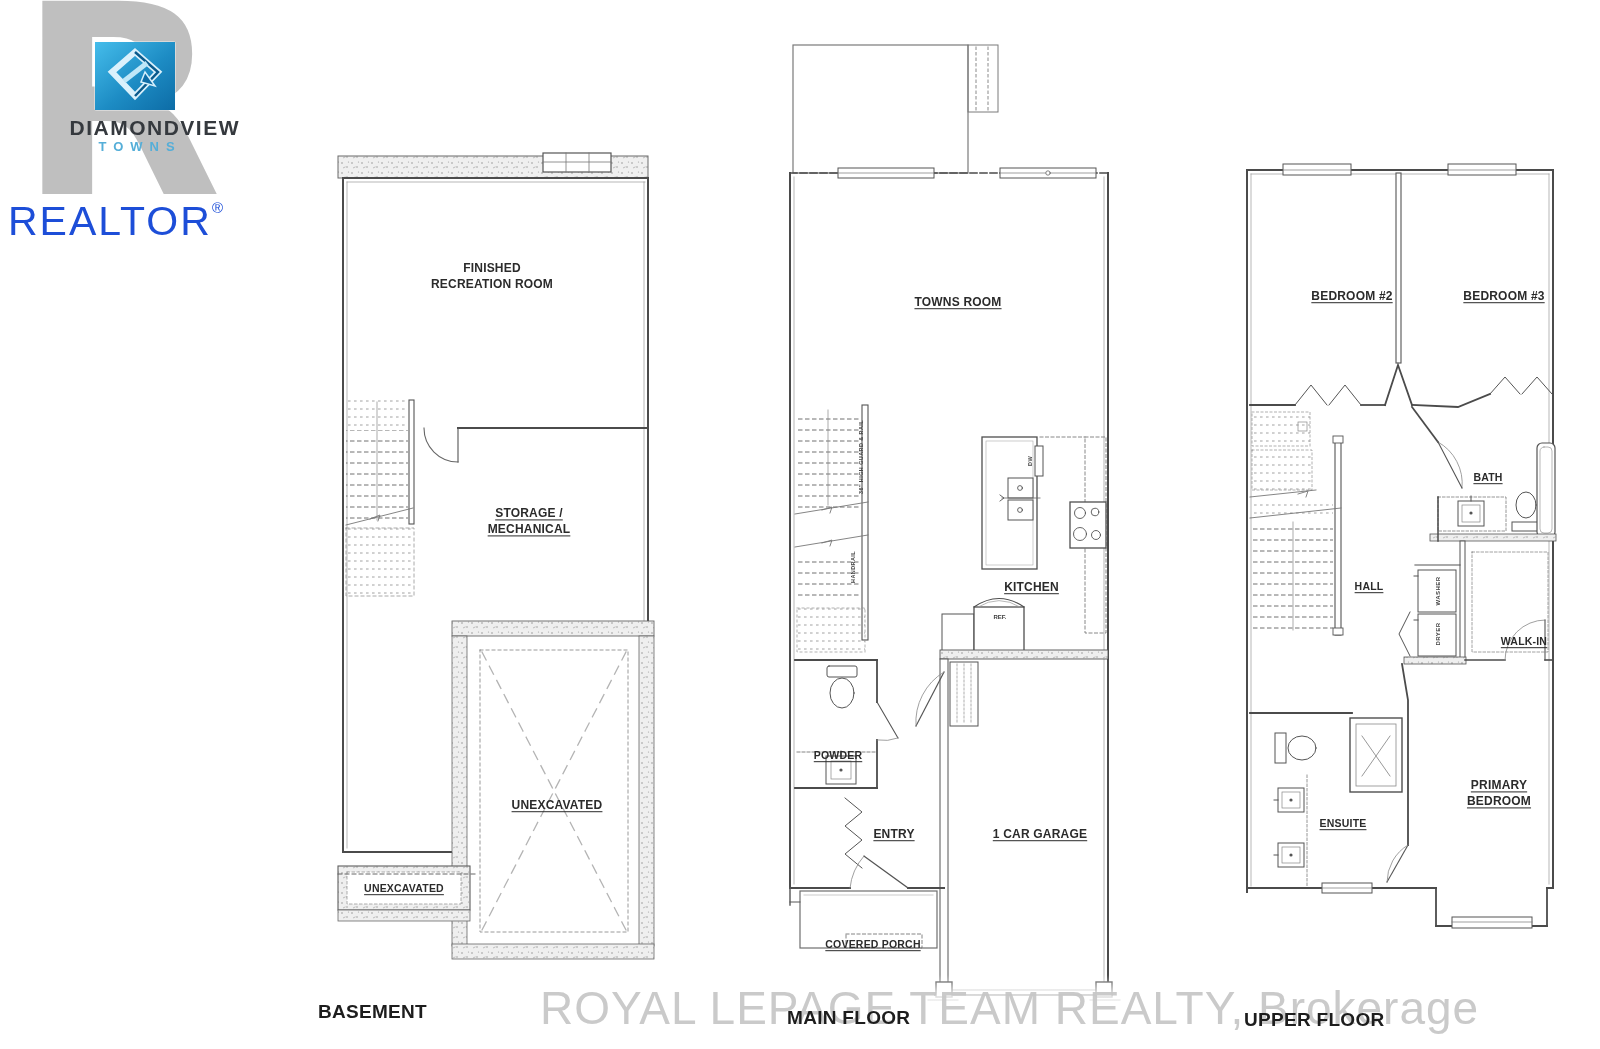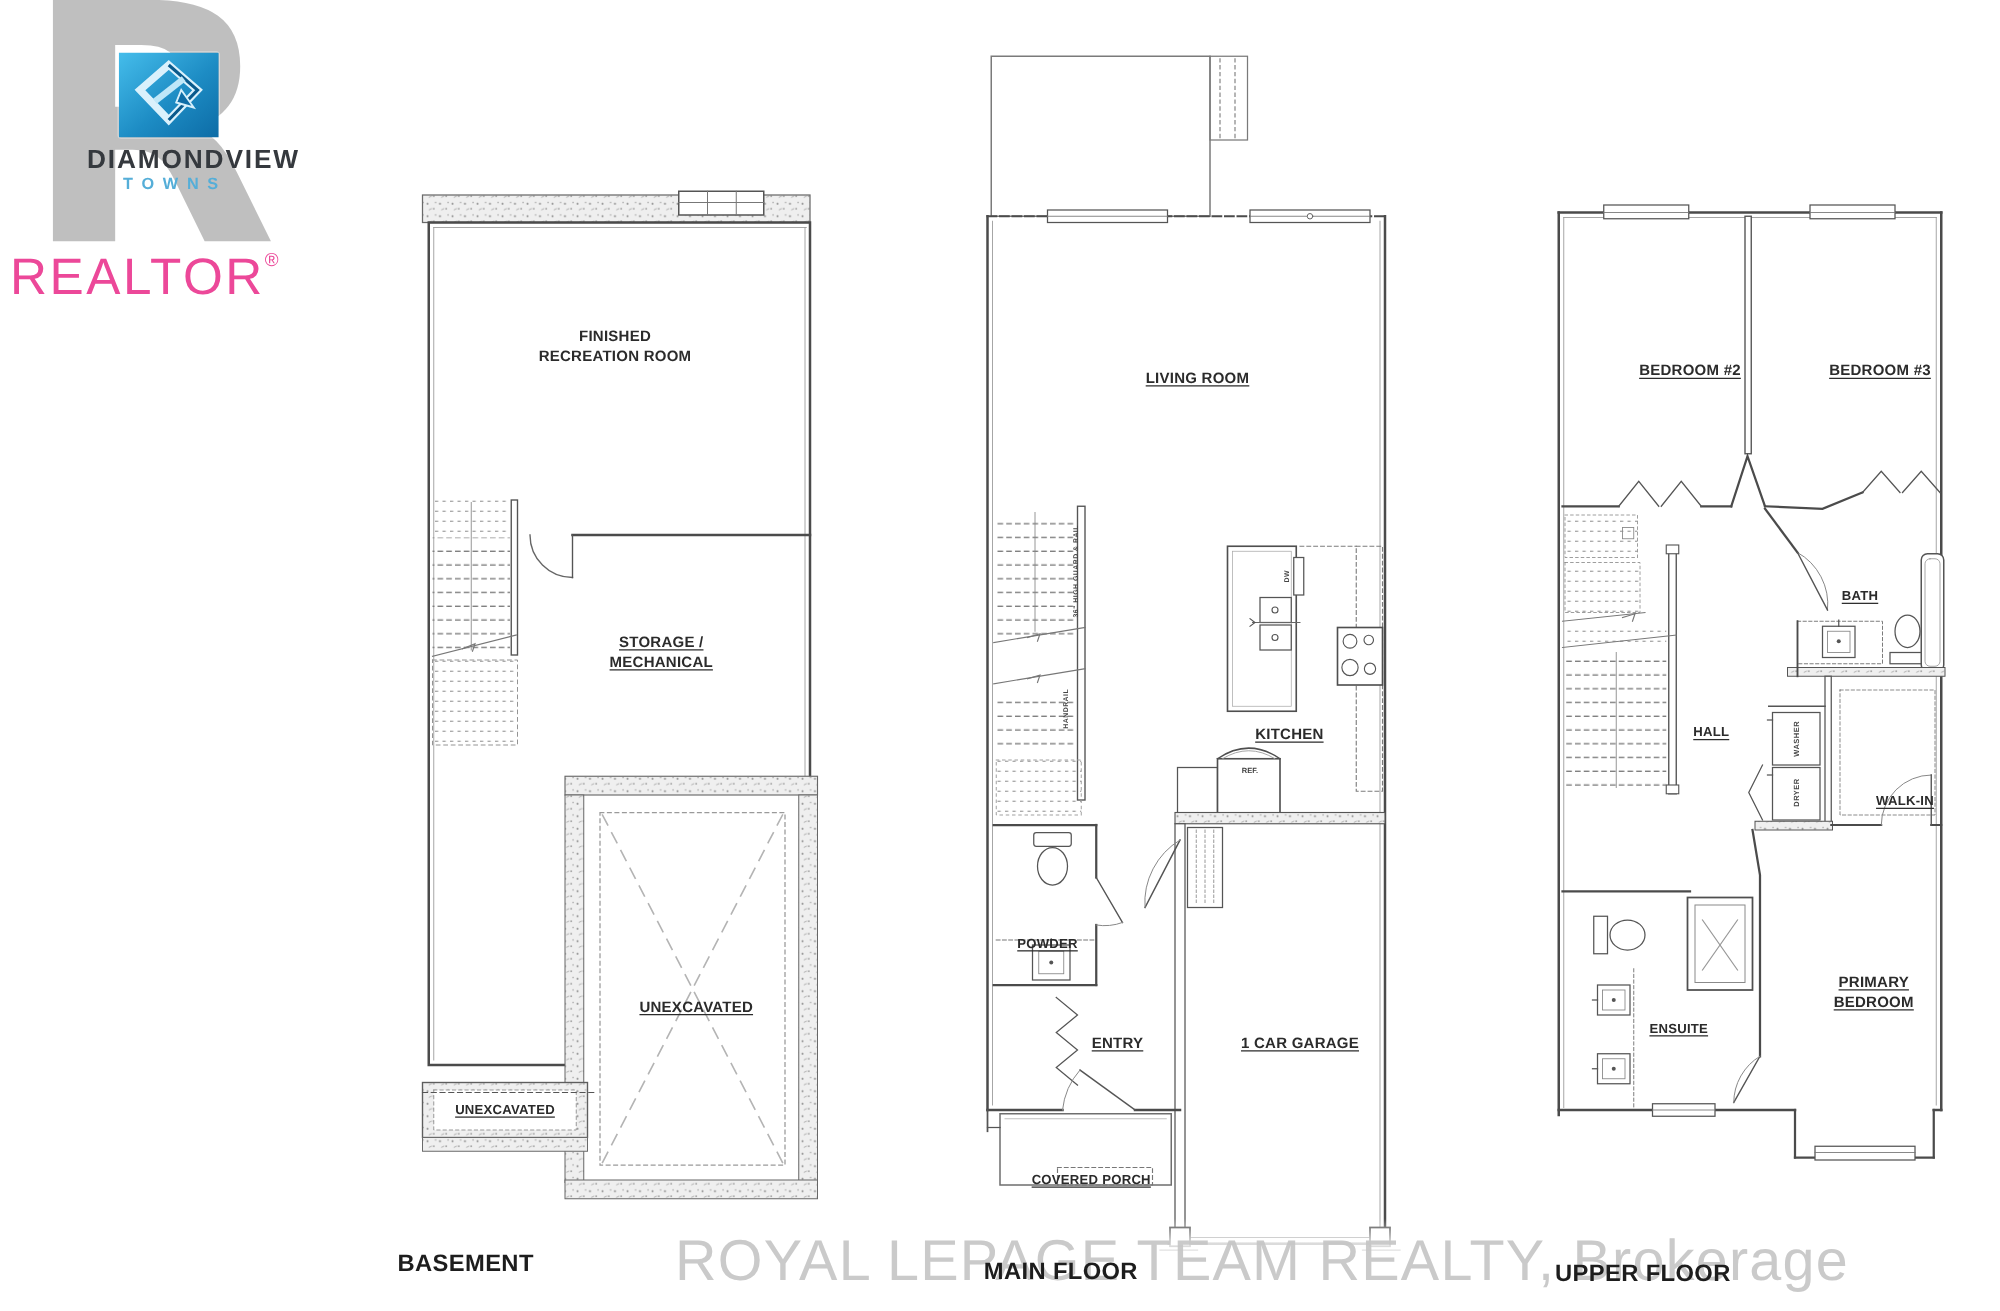--- a/index.html
+++ b/index.html
@@ -7,21 +7,21 @@
           font-family:"Liberation Sans", sans-serif;}
   
   .r-mark{position:absolute;left:18px;top:-52px;font-family:"DejaVu Sans",sans-serif;
           font-weight:bold;font-size:265px;color:#b9b9b9;opacity:.9;letter-spacing:0;}
   .logo-square{position:absolute;left:95px;top:42px;width:80px;height:68px;border-radius:2px;
                box-shadow:0 0 0 1px rgba(255,255,255,.4);}
   .brand-name{position:absolute;left:40px;top:116px;width:200px;text-align:right;
               font-weight:bold;font-size:21px;color:#35393e;letter-spacing:1.5px;}
   .brand-sub{position:absolute;left:40px;top:139px;width:200px;text-align:center;
              font-weight:bold;font-size:13px;color:#55aed8;letter-spacing:7px;}
-  .realtor-txt{position:absolute;left:8px;top:198px;font-size:41px;color:#ec4899;
+  .realtor-txt{position:absolute;left:8px;top:198px;font-size:41px;color:#1d4ed8;
                letter-spacing:2px;font-weight:400;}
   .realtor-txt .reg{font-size:15px;vertical-align:22px;}
   
   .rlabel{position:absolute;transform:translate(-50%,-50%);font-size:12px;font-weight:600;
           color:#2b2b2b;text-align:center;white-space:pre-line;line-height:1.3;letter-spacing:.2px;}
   .u{text-decoration:underline;text-underline-offset:2px;}
   .small{font-size:10.5px;}
   .tinylbl{position:absolute;transform:translate(-50%,-50%);font-size:6px;font-weight:600;color:#3d3d3d;}
   .vlabel{position:absolute;writing-mode:vertical-rl;transform:translate(-50%,-50%) rotate(180deg);
           font-size:6px;font-weight:600;color:#454545;letter-spacing:.4px;white-space:nowrap;}
@@ -371,21 +371,21 @@
     <span class="wm-text">ROYAL LEPAGE TEAM REALTY, Brokerage</span>
   </div>
 
   <div class="rlabel" style="left:492px;top:277px;">FINISHED
 RECREATION ROOM</div>
   <div class="rlabel u" style="left:529px;top:522px;">STORAGE /
 MECHANICAL</div>
   <div class="rlabel u" style="left:557px;top:806px;">UNEXCAVATED</div>
   <div class="rlabel u small" style="left:404px;top:889px;">UNEXCAVATED</div>
 
-  <div class="rlabel u" style="left:958px;top:303px;">LIVING ROOM</div>
+  <div class="rlabel u" style="left:958px;top:303px;">TOWNS ROOM</div>
   <div class="rlabel u" style="left:1019px;top:588px;padding-left:25px;">KITCHEN</div>
   <div class="rlabel u small" style="left:838px;top:719px;margin-top:37px;">POWDER</div>
   <div class="rlabel u" style="left:894px;top:835px;">ENTRY</div>
   <div class="rlabel u" style="left:1040px;top:835px;text-align:right;">1 CAR GARAGE</div>
   <div class="rlabel u small" style="left:873px;top:912px;margin-top:33px;">COVERED PORCH</div>
   <div class="vlabel" style="left:861px;top:457px;font-size:5.5px;">36" HIGH GUARD &amp; RAIL</div>
   <div class="vlabel" style="left:853px;top:567px;font-size:5.5px;">HANDRAIL</div>
   <div class="vlabel" style="left:1030px;top:461px;font-size:5.5px;">DW</div>
   <div class="tinylbl" style="left:1000px;top:617px;">REF.</div>
 

